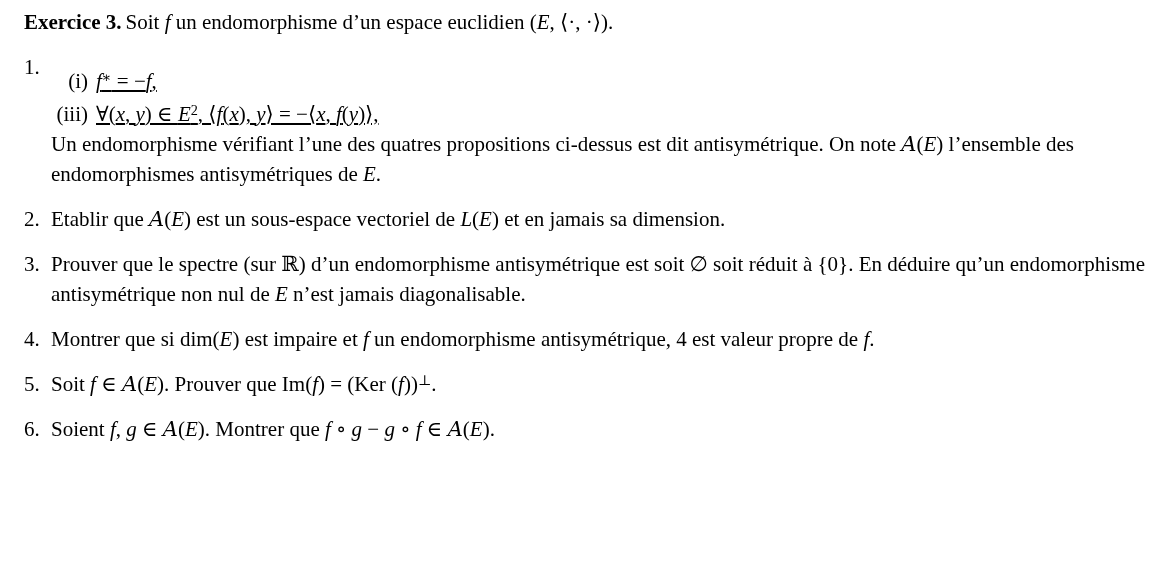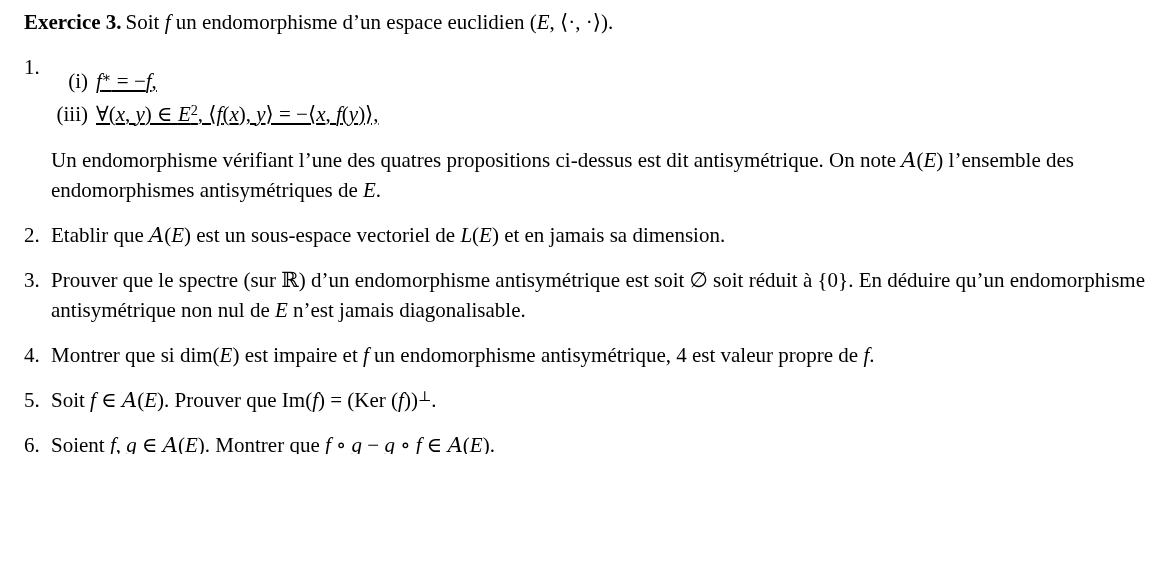--- a/index.html
+++ b/index.html
@@ -22,21 +22,21 @@
   .s-cal { font-style: italic; font-family: "DejaVu Serif", serif; }
   .s-sup { font-size: 0.68em; vertical-align: 0.45em; line-height: 0; }
   .q-item { display: flex; margin-top: 15px; }
   .q-num { flex: 0 0 27px; }
   .q-body { flex: 1 1 auto; }
   .sub-list { margin-top: 14px; }
   .sub-item { display: flex; margin-top: 3px; }
   .sub-item:first-child { margin-top: 0; }
   .sub-label { flex: 0 0 37px; text-align: right; }
   .sub-body { margin-left: 8px; text-decoration: underline; }
-  .q-para { margin-top: 16px; }
+  .q-para { }
 </style>
 </head>
 <body>
 
 <div class="page">
   <div class="header-line">
     <span class="s-b">Exercice 3.</span><span id="header-segments"><span class="s-n">Soit </span><span class="s-i">f</span><span class="s-n"> un endomorphisme d’un espace euclidien (</span><span class="s-i">E</span><span class="s-n">, ⟨·, ·⟩).</span></span>
   </div>
   <div id="question-list">
   <div class="q-item">

